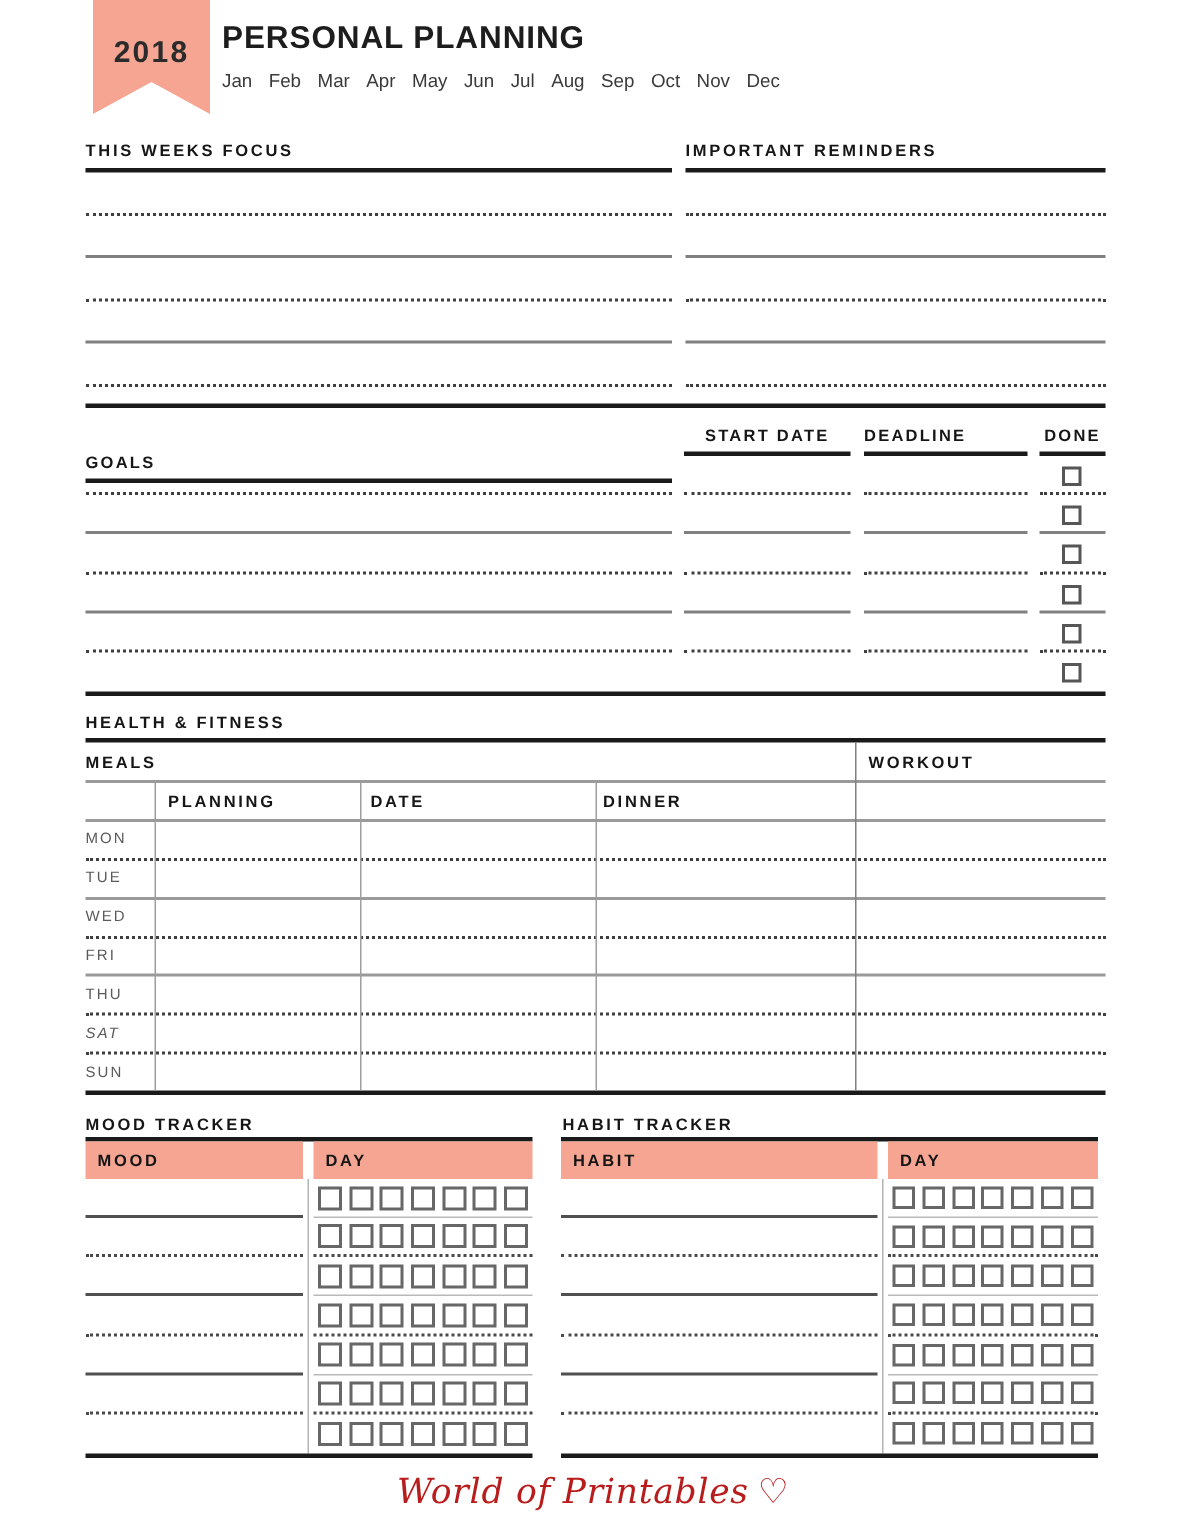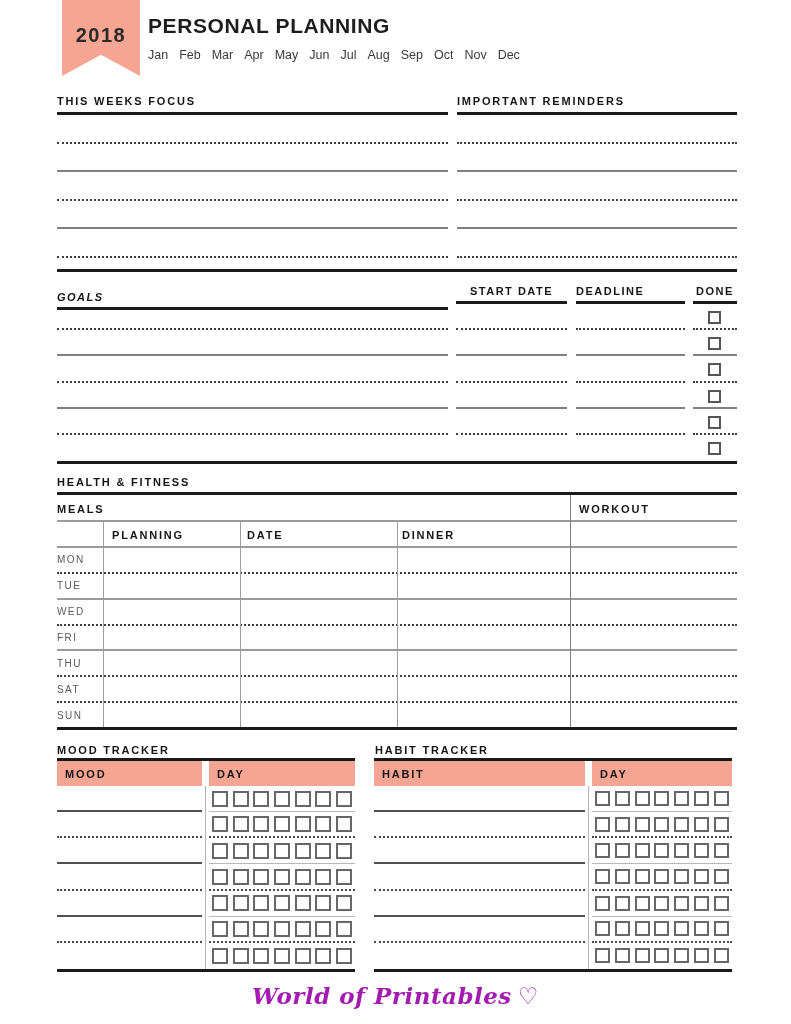--- a/index.html
+++ b/index.html
@@ -36,22 +36,22 @@
              border-top:2px solid #9a9a9a;display:flex;flex-direction:column;box-sizing:border-box;}
   .meal-row{flex:1;display:flex;align-items:center;box-sizing:border-box;}
   .day-label{font-size:10px;color:#5a5a5a;letter-spacing:1.4px;}
   
   .tr-head{position:absolute;height:25px;background:var(--accent,#F5A591);display:flex;align-items:center;
            padding-left:8px;box-sizing:border-box;font-size:11px;font-weight:bold;letter-spacing:1.8px;color:#151515;}
   .cbrow{display:flex;justify-content:space-between;align-items:center;padding:0 3px;box-sizing:border-box;}
   .tcb{border:2px solid #676767;background:#fff;box-sizing:border-box;flex:0 0 auto;}
   
   .footer{position:absolute;left:0;right:0;top:982px;text-align:center;
-          font-family:"DejaVu Serif",serif;font-style:italic;font-weight:bold;
-          font-size:23px;color:#a21caf;letter-spacing:0.5px;}
+          font-family:"DejaVu Serif",serif;font-style:italic;font-weight:normal;
+          font-size:23px;color:#b91c1c;letter-spacing:0.5px;}
   .footer .heart{font-style:normal;margin-left:6px;}
 </style>
 </head>
 <body>
 
 <div class="page">
 
   <div class="ribbon">
     <span class="ribbon-year">2018</span>
   </div>
@@ -70,21 +70,21 @@
   <div class="sec-title" style="left:457px;top:95px;width:280px;">IMPORTANT REMINDERS</div>
   <div class="lines" id="reminders-lines" style="left:457px;top:115px;width:280px;">
       <div class="wline" style="border-bottom: 2px dotted rgb(63, 63, 63);"></div>
       <div class="wline" style="border-bottom: 2px solid rgb(128, 128, 128);"></div>
       <div class="wline" style="border-bottom: 2px dotted rgb(63, 63, 63);"></div>
       <div class="wline" style="border-bottom: 2px solid rgb(128, 128, 128);"></div>
       <div class="wline" style="border-bottom: 2px dotted rgb(63, 63, 63);"></div>
     </div>
 
   <div class="hline thick" style="left:57px;top:269px;width:680px;"></div>
-  <div class="gh" style="left:57px;top:291px;width:391px;font-style:italic;">GOALS</div>
+  <div class="gh" style="left:57px;top:303px;width:391px;">GOALS</div>
   <div class="gh" style="left:456px;top:285px;width:111px;text-align:center;">START DATE</div>
   <div class="gh" style="left:576px;top:285px;width:109px;">DEADLINE</div>
   <div class="gh" style="left:693px;top:285px;width:44px;text-align:center;">DONE</div>
   <div class="abs" id="goals-rows" style="left:0;top:0;width:791px;height:0;">
       <div class="seg" style="left: 57px; top: 304px; width: 391px; height: 26.2px; border-bottom: 2px dotted rgb(63, 63, 63);"></div>
       <div class="seg" style="left: 456px; top: 304px; width: 111px; height: 26.2px; border-bottom: 2px dotted rgb(63, 63, 63);"></div>
       <div class="seg" style="left: 576px; top: 304px; width: 109px; height: 26.2px; border-bottom: 2px dotted rgb(63, 63, 63);"></div>
       <div class="seg" style="left: 693px; top: 304px; width: 44px; height: 26.2px; border-bottom: 2px dotted rgb(63, 63, 63);"></div>
       <div class="cb" style="left: 708px; top: 311px; width: 13px; height: 13px;"></div>
       <div class="seg" style="left: 57px; top: 330.2px; width: 391px; height: 26.2px; border-bottom: 2px solid rgb(128, 128, 128);"></div>
@@ -134,21 +134,21 @@
       </div>
       <div class="meal-row" style="border-bottom: 2px dotted rgb(63, 63, 63);">
         <span class="day-label">WED</span>
       </div>
       <div class="meal-row" style="border-bottom: 2px solid rgb(154, 154, 154);">
         <span class="day-label">FRI</span>
       </div>
       <div class="meal-row" style="border-bottom: 2px dotted rgb(63, 63, 63);">
         <span class="day-label">THU</span>
       </div>
-      <div class="meal-row" style="border-bottom: 2px dotted rgb(63, 63, 63);">
+      <div class="meal-row" style="border-bottom: 2px dotted rgb(63, 63, 63); font-style: italic;">
         <span class="day-label">SAT</span>
       </div>
       <div class="meal-row" style="border-bottom: none;">
         <span class="day-label">SUN</span>
       </div>
     </div>
   <div class="hline thick" style="left:57px;top:727px;width:680px;"></div>
   <div class="vline" style="left:103px;top:520px;height:207px;border-left:1px solid #9e9e9e;"></div>
   <div class="vline" style="left:240px;top:520px;height:207px;border-left:1px solid #9e9e9e;"></div>
   <div class="vline" style="left:397px;top:520px;height:207px;border-left:1px solid #9e9e9e;"></div>

